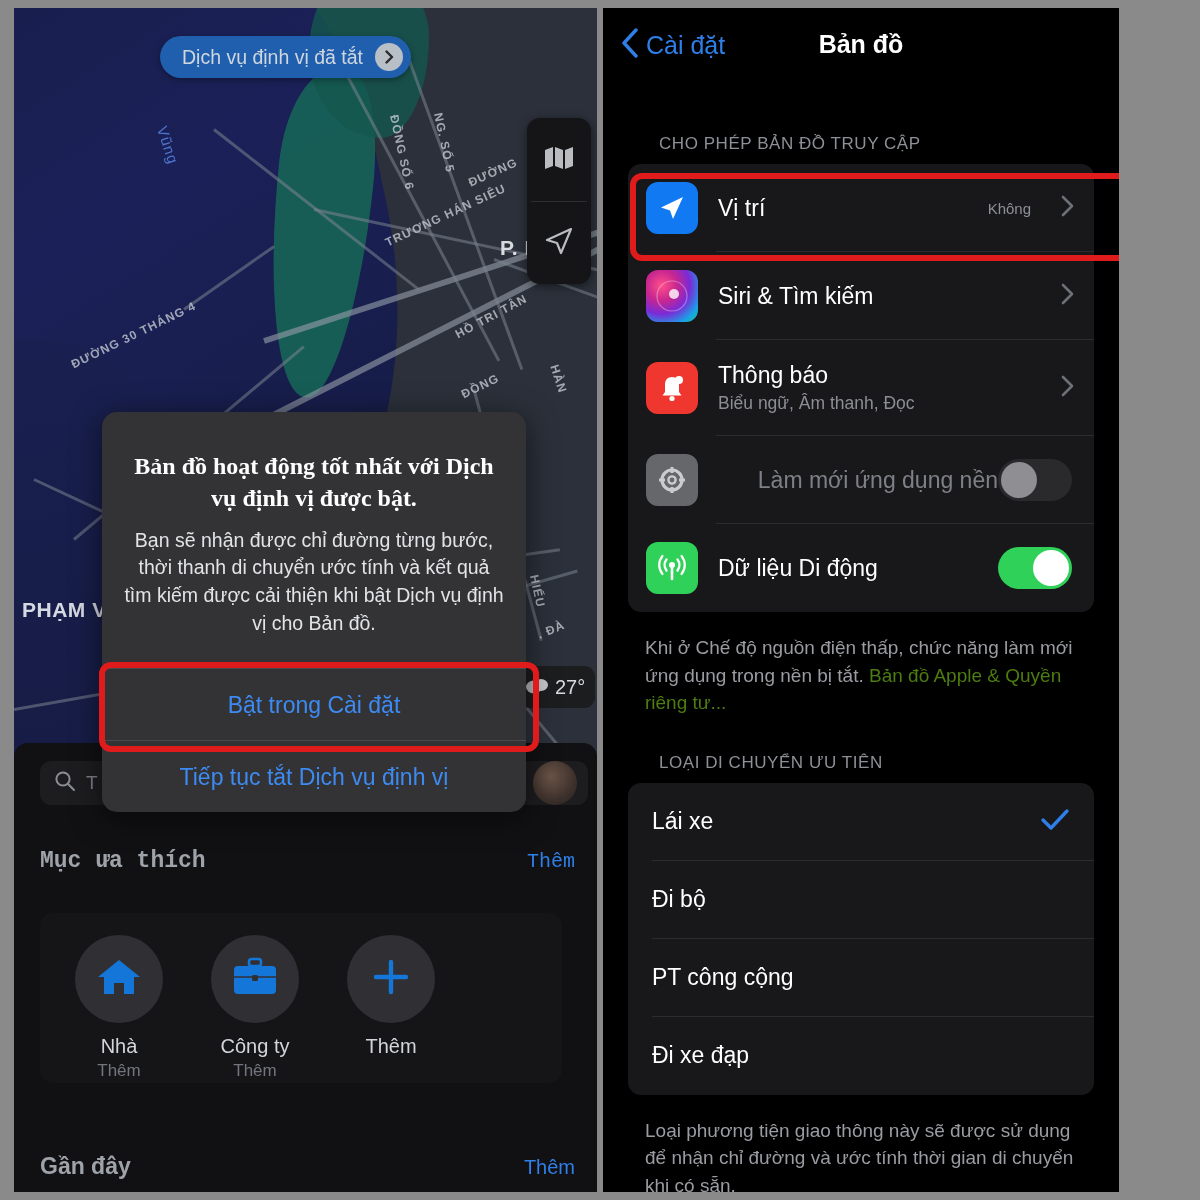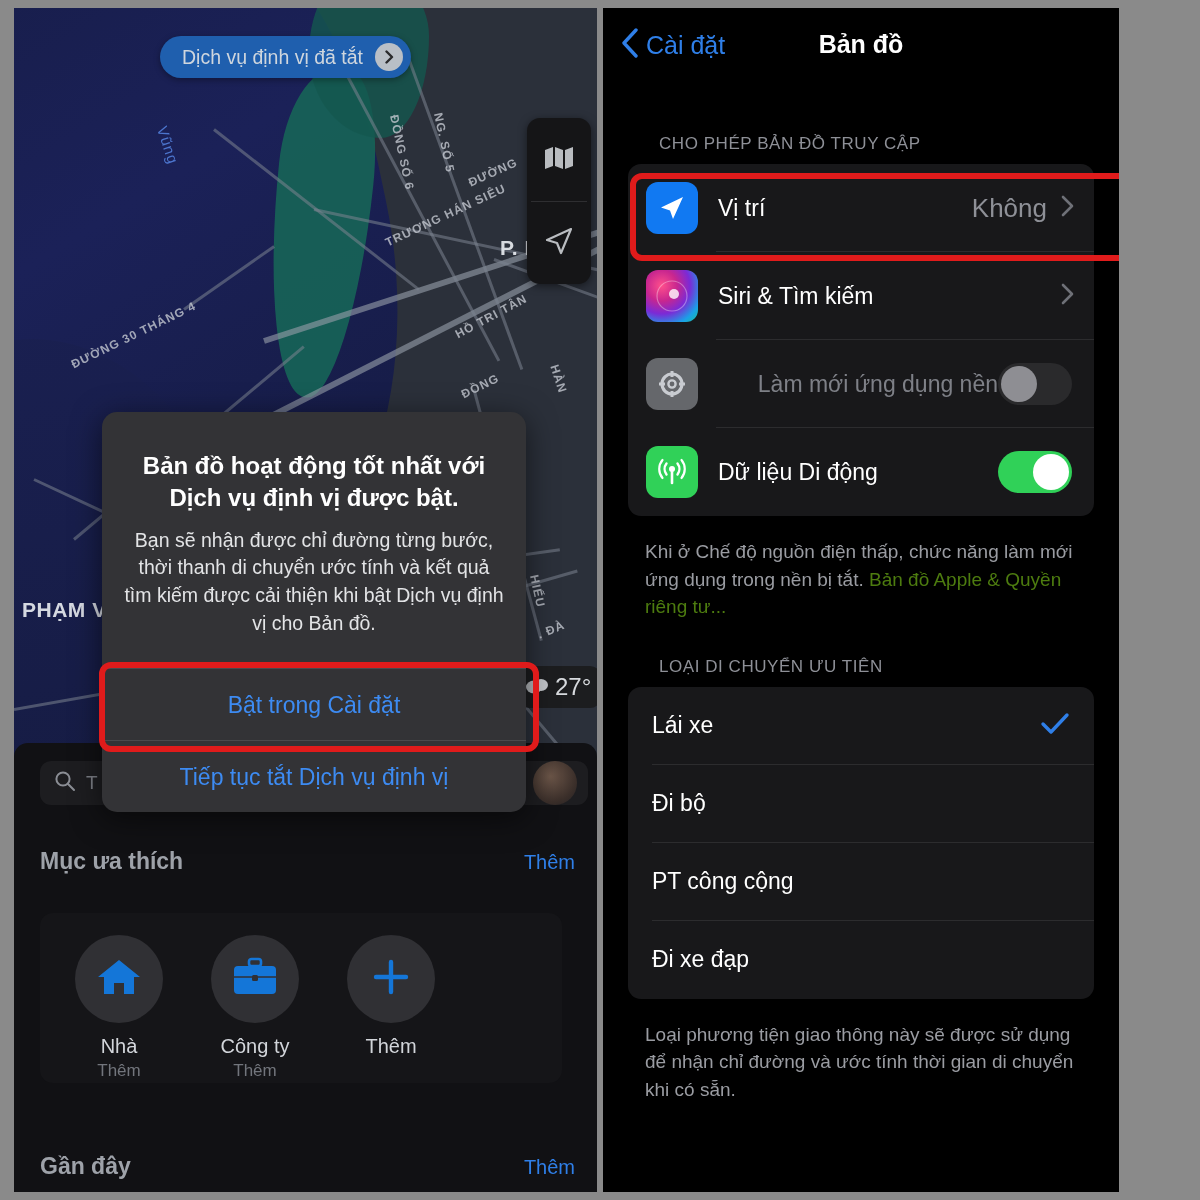--- a/index.html
+++ b/index.html
@@ -113,21 +113,21 @@
   .map-ctrls .divider { position:absolute; left:4px; right:4px; top:83px; height:1px; background:#2e2e31; }
 
   
   .temp-badge {
     position: absolute; left: 505px; top: 658px;
     height: 42px; border-radius: 11px;
     background: rgba(28,28,30,.94);
     display: flex; align-items: center; gap: 4px;
     padding: 0 10px 0 6px;
   }
-  .temp-badge .t { color: #d7dade; font-size: 24px; font-weight: 400; }
+  .temp-badge .t { color: #d7dade; font-size: 20px; font-weight: 400; }
 
   
   .sheet {
     position: absolute; left: 0; top: 735px;
     width: 583px; height: 449px;
     background: #111114;
     border-radius: 14px 14px 0 0;
   }
   .searchbar {
     position: absolute; left: 26px; top: 18px;
@@ -170,21 +170,21 @@
     position: absolute;
     left: 88px; top: 404px;
     width: 424px; height: 400px;
     background: #333336;
     border-radius: 15px;
     box-shadow: 0 6px 30px rgba(0,0,0,.55);
     overflow: hidden;
   }
   .alert .h {
     margin: 38px 28px 0; text-align: center;
-    color: #fff; font-size: 24px; font-weight: 700; line-height: 1.35;
+    color: #fff; font-size: 24px; font-weight: 700; line-height: 1.35; font-family: Liberation Serif, serif;
   }
   .alert .b {
     margin: 12px 22px 0; text-align: center;
     color: #e3e4e6; font-size: 19.5px; line-height: 1.42;
   }
   .alert .act {
     position: absolute; left: 0; right: 0;
     height: 72px;
     display: flex; align-items: center; justify-content: center;
     color: #3d8bf2; font-size: 23px;
@@ -252,21 +252,21 @@
     margin-right: 20px;
   }
   .ic-location { background: #1179f2; }
   .ic-siri { background: radial-gradient(circle at 30% 30%, #ff4f8b 0%, #c8268f 30%, #7b2ad6 55%, #1aa0e8 80%, #18c39a 100%); border-radius: 12px; }
   .ic-notif { background: #f0372f; }
   .ic-refresh { background: #65676b; }
   .ic-cellular { background: #30d158; }
   .row .label { color: #fff; font-size: 23px; flex: 1; }
   .row .label.dim { color: #7e8087; text-align: right; }
   .row .sub { color: #8c8e95; font-size: 17.5px; margin-top: 4px; }
-  .row .value { color: #8e9097; font-size: 26px; margin-right: 14px; }
+  .row .value { color: #8e9097; font-size: 15px; margin-right: 30px; }
   .row .chev { margin-right: 20px; }
   .toggle {
     width: 74px; height: 42px; border-radius: 21px;
     margin-right: 22px; position: relative; flex: 0 0 auto;
   }
   .toggle.off { background: #2a2a2c; }
   .toggle.on  { background: #30d158; }
   .toggle .knob {
     position: absolute; top: 3px; width: 36px; height: 36px; border-radius: 50%;
   }
@@ -377,21 +377,21 @@
           <svg width="22" height="22" viewBox="0 0 22 22">
               <circle cx="9" cy="9" r="6.6" fill="none" stroke="#8b8e95" stroke-width="2"></circle>
               <line x1="13.8" y1="13.8" x2="20" y2="20" stroke="#8b8e95" stroke-width="2" stroke-linecap="round"></line>
             </svg>
         </span>
         <span class="ph">T</span>
       </div>
       <div class="avatar-circle"></div>
     </div>
 
-    <div class="sec-head" style="top:840px;">
+    <div class="sec-head" style="top:840px;font-family:Liberation Mono, monospace;">
       <span class="title">Mục ưa thích</span>
       <span class="more">Thêm</span>
     </div>
 
     <div class="fav-card">
       <div class="fav-row">
         <div class="fav-item">
           <div class="fav-circle">
             <span>
               <svg width="46" height="42" viewBox="0 0 46 42">
@@ -489,20 +489,39 @@
         </div>
         <span class="label">Siri &amp; Tìm kiếm</span>
         <span class="chev">
           <svg width="13" height="22" viewBox="0 0 13 22">
               <path d="M2 2 L11 11 L2 20" fill="none" stroke="#6e7077" stroke-width="2.6" stroke-linecap="round" stroke-linejoin="round"></path>
             </svg>
         </span>
         <div class="sep"></div>
       </div>
 
+      <div class="row" style="min-height:96px;">
+        <div class="appicon ic-notif">
+          <svg width="30" height="30" viewBox="0 0 30 30">
+              <path d="M15 4 C10.5 4 8 7 8 11.5 L8 19 L5.5 22.5 L24.5 22.5 L22 19 L22 11.5 C22 7 19.5 4 15 4 Z" fill="#fff"></path>
+              <circle cx="15" cy="25.5" r="2.6" fill="#fff"></circle>
+              <circle cx="22" cy="7" r="4" fill="#fff"></circle>
+            </svg>
+        </div>
+        <div style="flex:1;">
+          <div class="label">Thông báo</div>
+          <div class="sub">Biểu ngữ, Âm thanh, Đọc</div>
+        </div>
+        <span class="chev">
+          <svg width="13" height="22" viewBox="0 0 13 22">
+              <path d="M2 2 L11 11 L2 20" fill="none" stroke="#6e7077" stroke-width="2.6" stroke-linecap="round" stroke-linejoin="round"></path>
+            </svg>
+        </span>
+        <div class="sep"></div>
+      </div>
 
       <div class="row">
         <div class="appicon ic-refresh">
           <svg width="30" height="30" viewBox="0 0 30 30">
               <circle cx="15" cy="15" r="10" fill="none" stroke="#c9ccd1" stroke-width="3.2"></circle>
               <circle cx="15" cy="15" r="3.6" fill="none" stroke="#c9ccd1" stroke-width="2.4"></circle>
               <line x1="15" y1="2" x2="15" y2="8" stroke="#c9ccd1" stroke-width="3"></line>
               <line x1="15" y1="22" x2="15" y2="28" stroke="#c9ccd1" stroke-width="3"></line>
               <line x1="2" y1="15" x2="8" y2="15" stroke="#c9ccd1" stroke-width="3"></line>
               <line x1="22" y1="15" x2="28" y2="15" stroke="#c9ccd1" stroke-width="3"></line>

